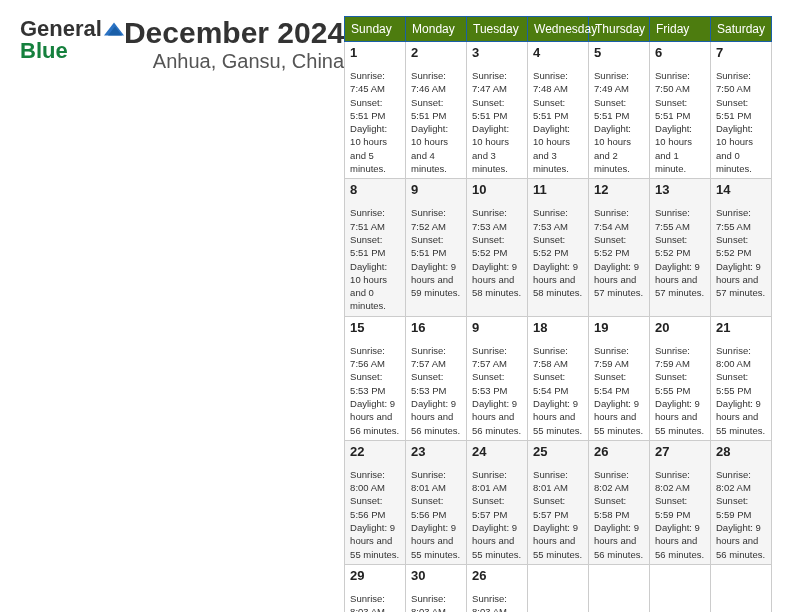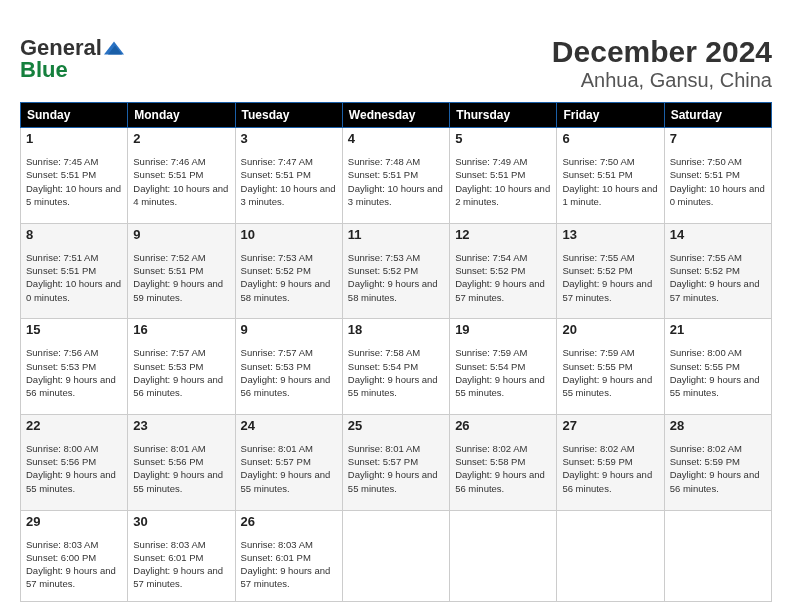--- a/index.html
+++ b/index.html
@@ -6,23 +6,23 @@
     body {
       width: 792px;
       height: 612px;
       font-family: Arial, sans-serif;
       background: #fff;
       overflow: hidden;
     }
     .page {
       width: 792px;
       height: 612px;
-      padding: 35px 20px 10px 20px;
-      display: flex;
-      flex-direction: column;
+      padding: 16px 20px 10px 20px;
+      display: flex;
+      flex-direction: row;
     }
     .header {
       display: flex;
       justify-content: space-between;
       align-items: flex-start;
       margin-bottom: 10px;
     }
     .logo {
       display: flex;
       flex-direction: column;
@@ -57,26 +57,26 @@
     }
     .calendar {
       flex: 1;
       border: 1px solid #ccc;
       border-collapse: collapse;
       width: 100%;
       table-layout: fixed;
       font-size: 10px;
     }
     .calendar th {
-      background: #000000;
+      background: #4d7c0f;
       color: #fff;
       text-align: left;
       padding: 5px 6px;
       font-size: 12px;
-      font-weight: bold;
+      font-weight: normal;
       border: 1px solid #1a5fa8;
     }
     .calendar td {
       border: 1px solid #ccc;
       vertical-align: top;
       padding: 3px 5px;
       height: 88px;
     }
     .calendar tr:last-child td {
       height: 80px;

